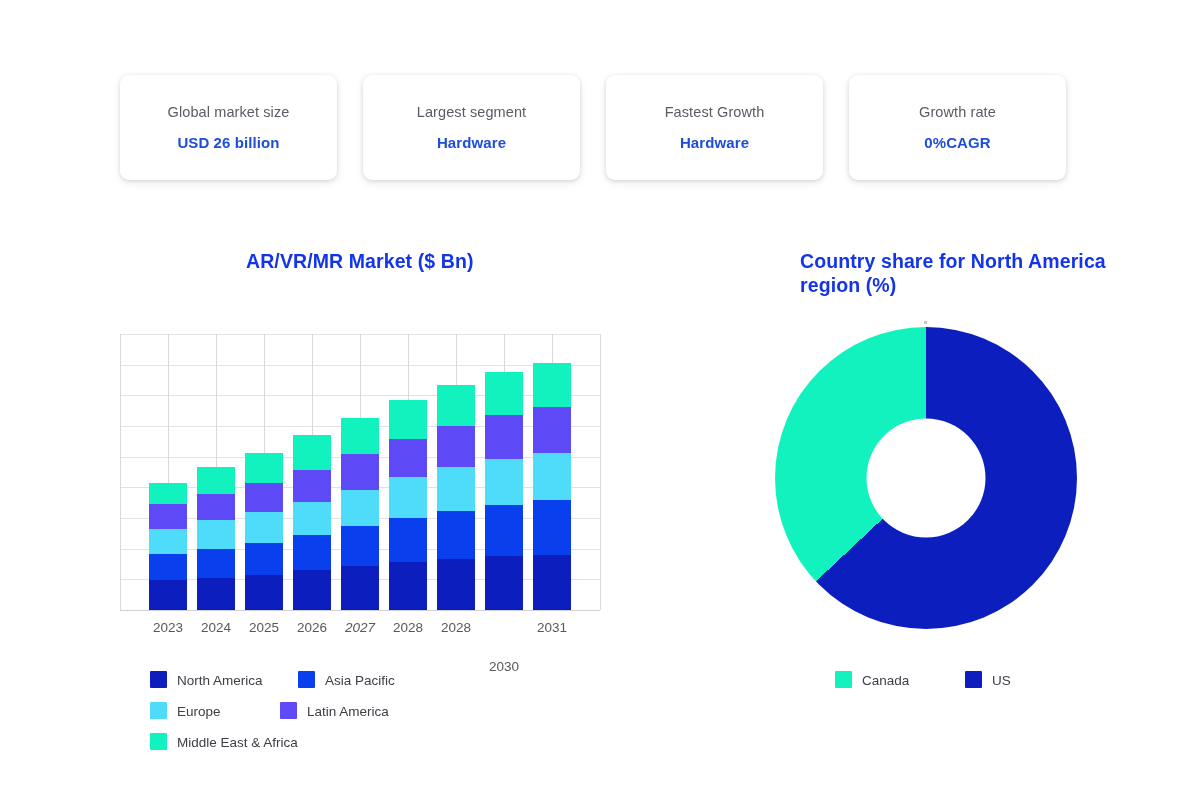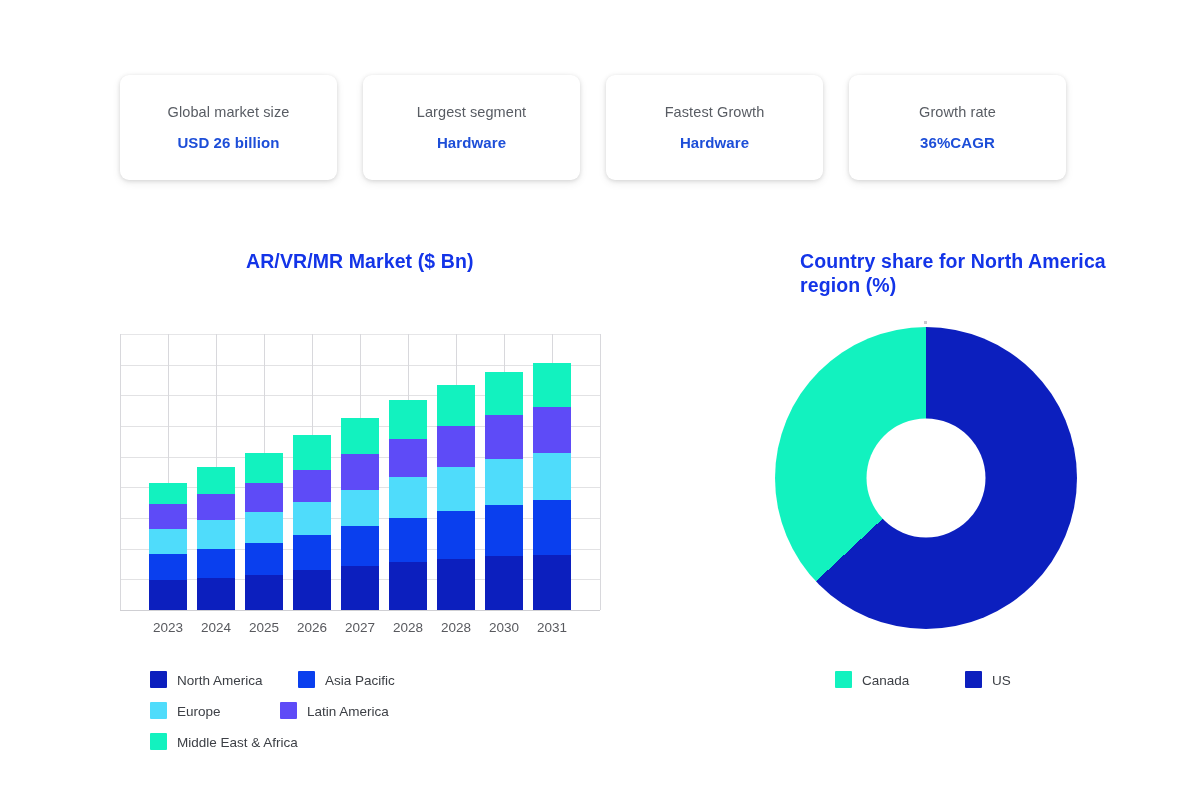--- a/index.html
+++ b/index.html
@@ -198,21 +198,21 @@
   <div class="kpi-card">
     <div class="kpi-label">Largest segment</div>
     <div class="kpi-value">Hardware</div>
   </div>
   <div class="kpi-card">
     <div class="kpi-label">Fastest Growth</div>
     <div class="kpi-value">Hardware</div>
   </div>
   <div class="kpi-card">
     <div class="kpi-label">Growth rate</div>
-    <div class="kpi-value">36%CAGR</div>
+    <div class="kpi-value">0%CAGR</div>
   </div>
 </div>
 
 <div class="chart-title" id="bar-title">AR/VR/MR Market ($ Bn)</div>
 <div class="chart-title" id="donut-title">Country share for North America region (%)</div>
 
 <div class="bar-chart-wrap">
   <div id="gridlines">
       <div class="grid-h" style="top: 276px;"></div>
       <div class="grid-h" style="top: 245px;"></div>
@@ -301,24 +301,24 @@
         <div class="seg" style="height: 46px; background: rgb(94, 75, 247);"></div>
         <div class="seg" style="height: 43.7px; background: rgb(18, 242, 191);"></div>
       </div>
     </div>
 </div>
 <div class="xlabels" id="xlabels">
     <div class="xlabel" style="left: 24px;">2023</div>
     <div class="xlabel" style="left: 72px;">2024</div>
     <div class="xlabel" style="left: 120px;">2025</div>
     <div class="xlabel" style="left: 168px;">2026</div>
-    <div class="xlabel" style="left: 216px;">2027</div>
+    <div class="xlabel" style="left: 216px; font-style: italic;">2027</div>
     <div class="xlabel" style="left: 264px;">2028</div>
     <div class="xlabel" style="left: 312px;">2028</div>
-    <div class="xlabel" style="left: 360px;">2030</div>
+    <div class="xlabel" style="left: 360px; margin-top: 39px;">2030</div>
     <div class="xlabel" style="left: 408px;">2031</div>
   </div>
 
 <div class="legend" id="bar-legend">
     <div class="legend-item w1">
       <span class="swatch" style="background: rgb(12, 31, 190);"></span>
       <span class="legend-text">North America</span>
     </div>
     <div class="legend-item w2">
       <span class="swatch" style="background: rgb(10, 63, 238);"></span>

